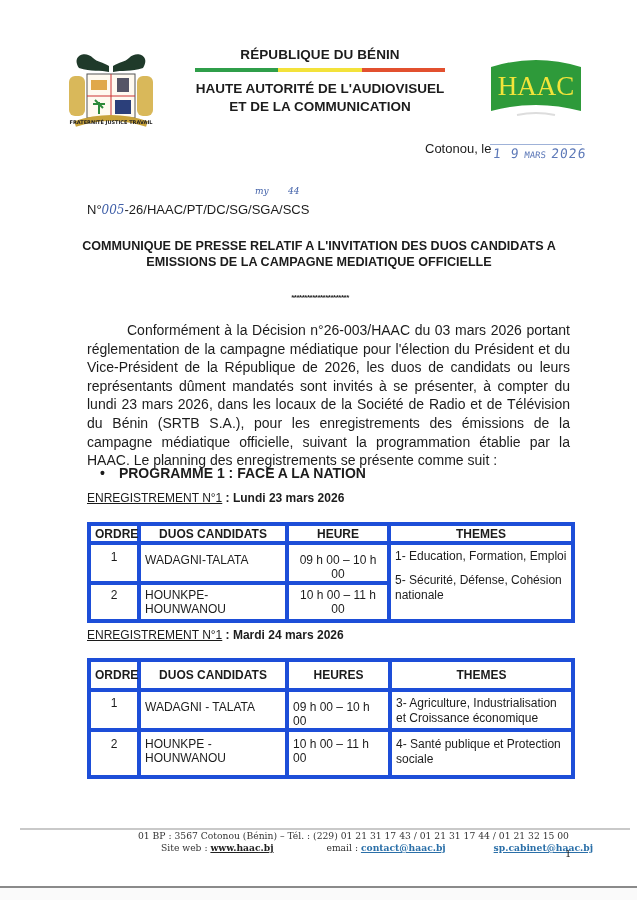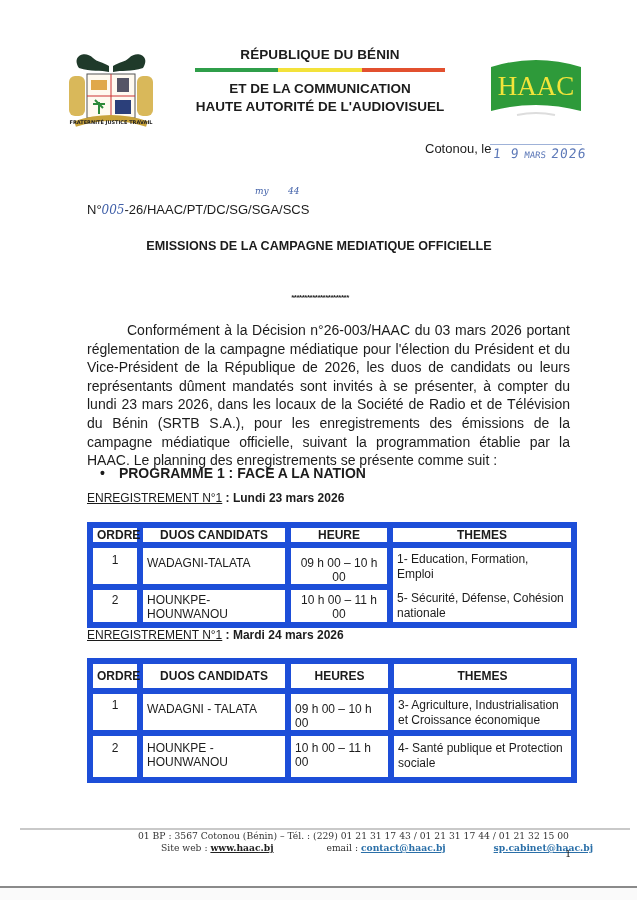--- a/index.html
+++ b/index.html
@@ -37,21 +37,21 @@
   .para p { margin: 0; text-indent: 40px; }
 
   .program { left: 100px; top: 465px; font-weight: bold; font-size: 14px; }
   .program .bullet { display: inline-block; margin-right: 14px; }
   .reg { left: 87px; top: 491px; font-size: 12px; }
   .reg u { text-decoration: underline; }
   .reg b { font-weight: bold; }
   .reg2 { top: 628px; }
 
   table.sched { position: absolute; border-collapse: collapse; font-size: 12px; table-layout: fixed; }
-  table.sched td, table.sched th { border: 6px solid #1d4ed8; padding: 0 4px; vertical-align: top; }
+  table.sched td, table.sched th { border: 4px solid #1d4ed8; padding: 0 4px; vertical-align: top; }
   table.sched th { font-weight: bold; text-align: center; vertical-align: middle; }
   .t1 { left: 87px; top: 522px; width: 484px; }
   .t2 { left: 87px; top: 658px; width: 484px; }
   .c-ord { text-align: center; }
   .c-hr { text-align: center; }
   .theme { line-height: 15px; }
 
   .footer-line { left: 20px; top: 828px; width: 610px; height: 2px; background: #c9c9c9; }
   .footer { left: 60px; top: 830px; width: 560px; font-family: "DejaVu Serif", serif; font-size: 9.2px; line-height: 12px; color: #333; }
   .footer .l1 { padding-left: 78px; }
@@ -85,37 +85,38 @@
   <path d="M30 60 Q49 56 68 60" stroke="#ddd" stroke-width="2" fill="none"></path>
 </svg>
 
 <div class="abs republic">RÉPUBLIQUE DU BÉNIN</div>
 <div class="abs flag">
   <div style="background:#2f9e4a"></div>
     <div style="background:#f3e23a"></div>
     <div style="background:#e2502f"></div>
 </div>
 <div class="abs authority">
+  <div>HAUTE AUTORITÉ DE L'AUDIOVISUEL</div>
   <div>ET DE LA COMMUNICATION</div>
-  <div>HAUTE AUTORITÉ DE L'AUDIOVISUEL</div>
 </div>
 
 <div class="abs place">Cotonou, le</div>
 <div class="abs stamp-line"></div>
 <div class="abs stamp">
   <span>1 9</span><span class="sm">MARS</span><span>2026</span>
 </div>
 
 <div class="abs annot">my</div>
 <div class="abs annot2">44</div>
 <div class="abs refnum">
   <span>N°</span><span class="hand">005</span><span>-26/HAAC/PT/DC/SG/SGA/SCS</span>
 </div>
 
 <div class="abs title">
+  <div>COMMUNIQUE DE PRESSE RELATIF A L'INVITATION DES DUOS CANDIDATS A</div>
   <div>EMISSIONS DE LA CAMPAGNE MEDIATIQUE OFFICIELLE</div>
 </div>
 <div class="abs stars">**********************</div>
 
 <div class="abs para">
   <p>Conformément à la Décision n°26-003/HAAC du 03 mars 2026 portant réglementation de la campagne médiatique pour l'élection du Président et du Vice-Président de la République de 2026, les duos de candidats ou leurs représentants dûment mandatés sont invités à se présenter, à compter du lundi 23 mars 2026, dans les locaux de la Société de Radio et de Télévision du Bénin (SRTB S.A.), pour les enregistrements des émissions de la campagne médiatique officielle, suivant la programmation établie par la HAAC. Le planning des enregistrements se présente comme suit :</p>
 </div>
 
 <div class="abs program">
   <span class="bullet">•</span><span>PROGRAMME 1 : FACE A LA NATION</span>

